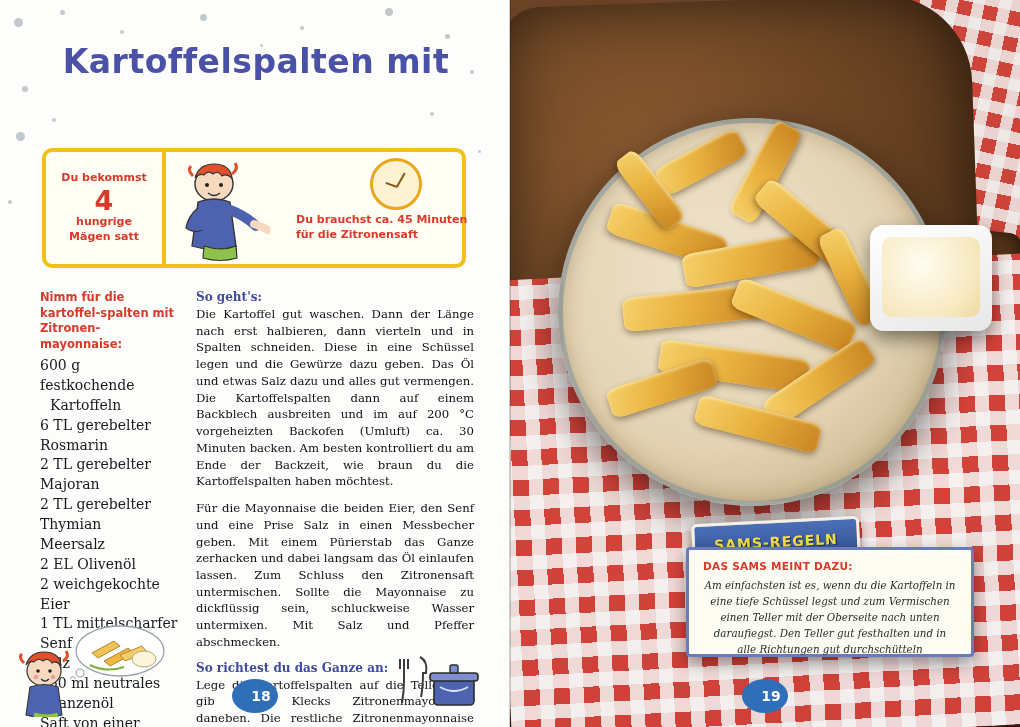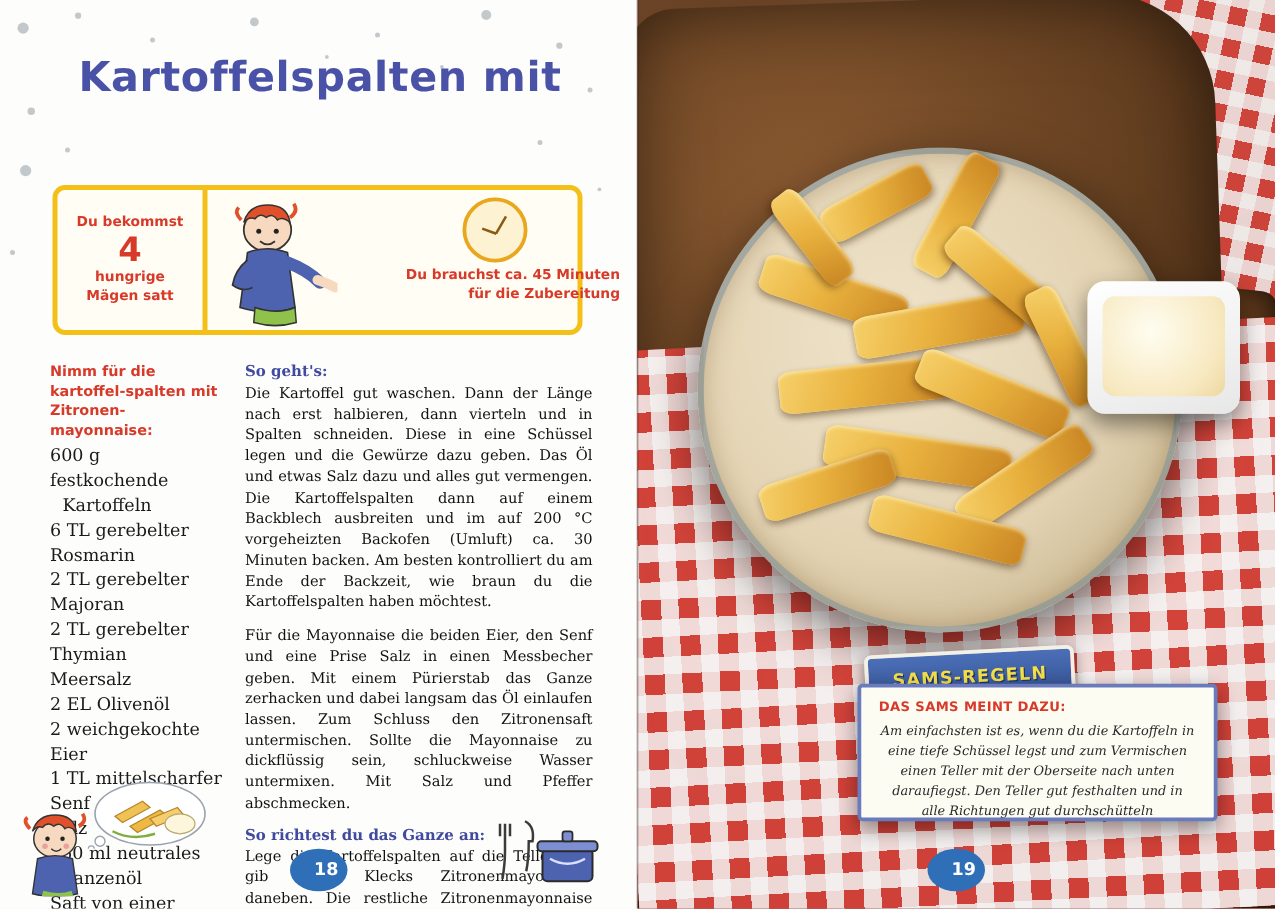--- a/index.html
+++ b/index.html
@@ -97,21 +97,21 @@
     left: 8px;
     top: 6px;
     width: 96px;
     height: 104px;
   }
   .clock-wrap {
     position: absolute;
     left: 160px;
     top: 6px;
     width: 140px;
-    text-align: right;
+    text-align: left;
   }
   .clock {
     width: 46px;
     height: 46px;
     margin: 0 auto 2px;
     border-radius: 50%;
     border: 3px solid #e8a71c;
     background: #fdf3d2;
     position: relative;
   }
@@ -464,21 +464,21 @@
           <path d="M24 50 q-10 8-12 20 q8 6 16 2" fill="#4e63b0" stroke="#333" stroke-width="1.3"></path>
           <path d="M56 52 q16 6 26 16" stroke="#4e63b0" stroke-width="10" fill="none" stroke-linecap="round"></path>
           <path d="M80 66 q9 3 14 6" stroke="#f7d9bf" stroke-width="8" fill="none" stroke-linecap="round"></path>
           <path d="M30 88 q18 6 32 0 l1 12 q-17 5-34 0z" fill="#8fc24a" stroke="#333" stroke-width="1.2"></path>
         </svg>
 
         <div class="clock-wrap">
           <div class="clock"></div>
           <div class="clock-caption">
             <div>Du brauchst ca. 45 Minuten</div>
-            <div>für die Zubereitung</div>
+            <div>für die Zitronensaft</div>
           </div>
         </div>
       </div>
     </div>
 
     <div class="cols">
 
       <div class="col-left">
         <div class="head-red">Nimm für die kartoffel-spalten mit Zitronen-mayonnaise:</div>
         <ul class="ingredients">

